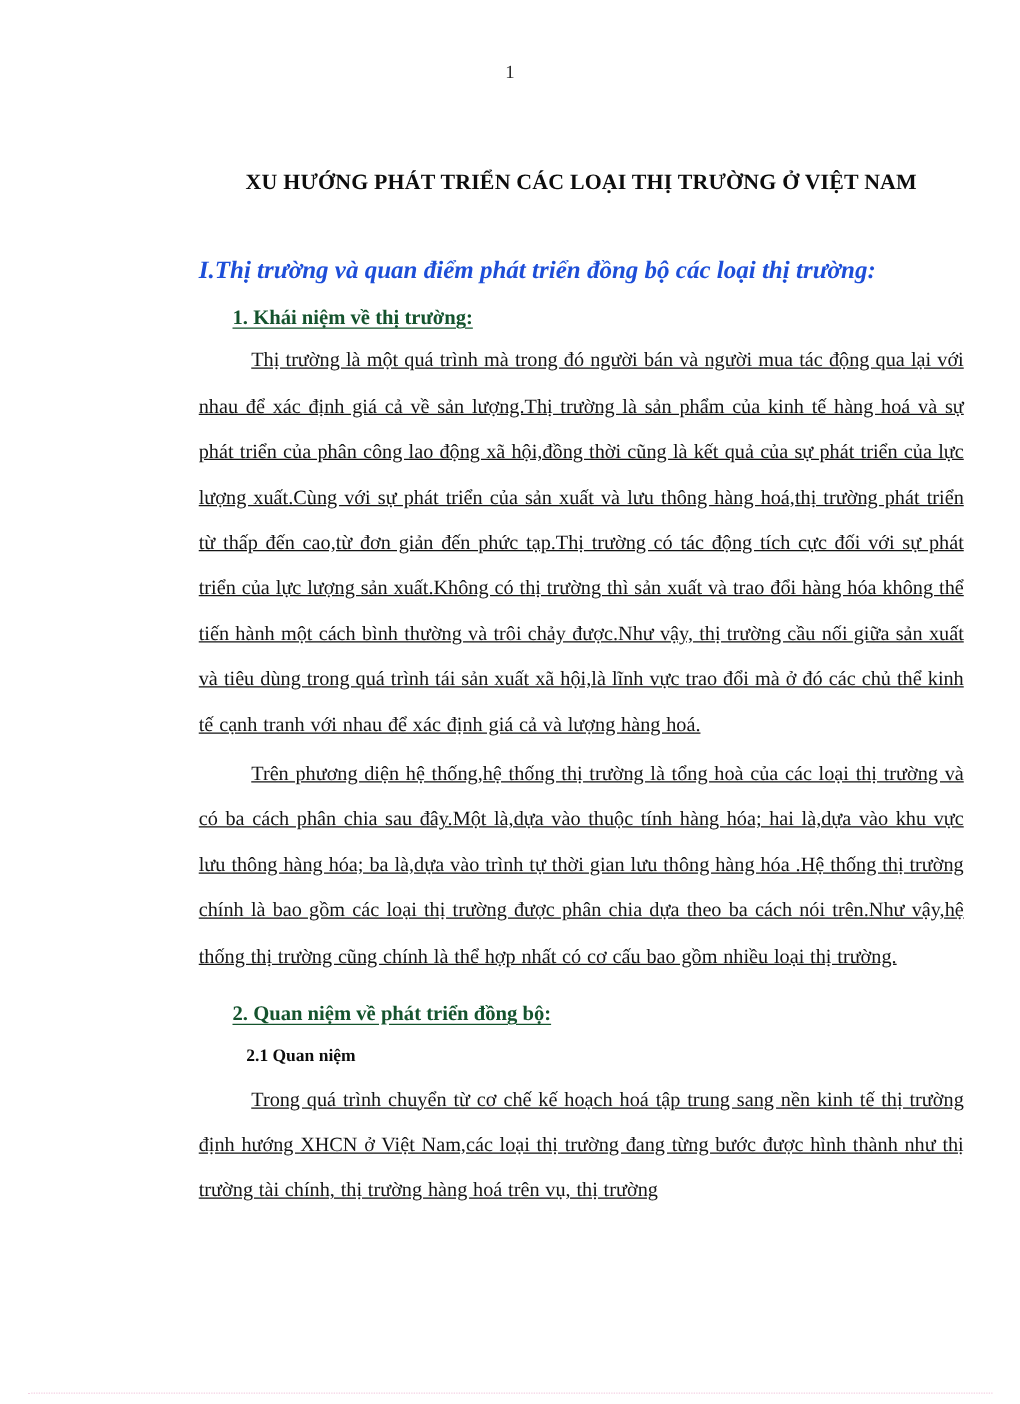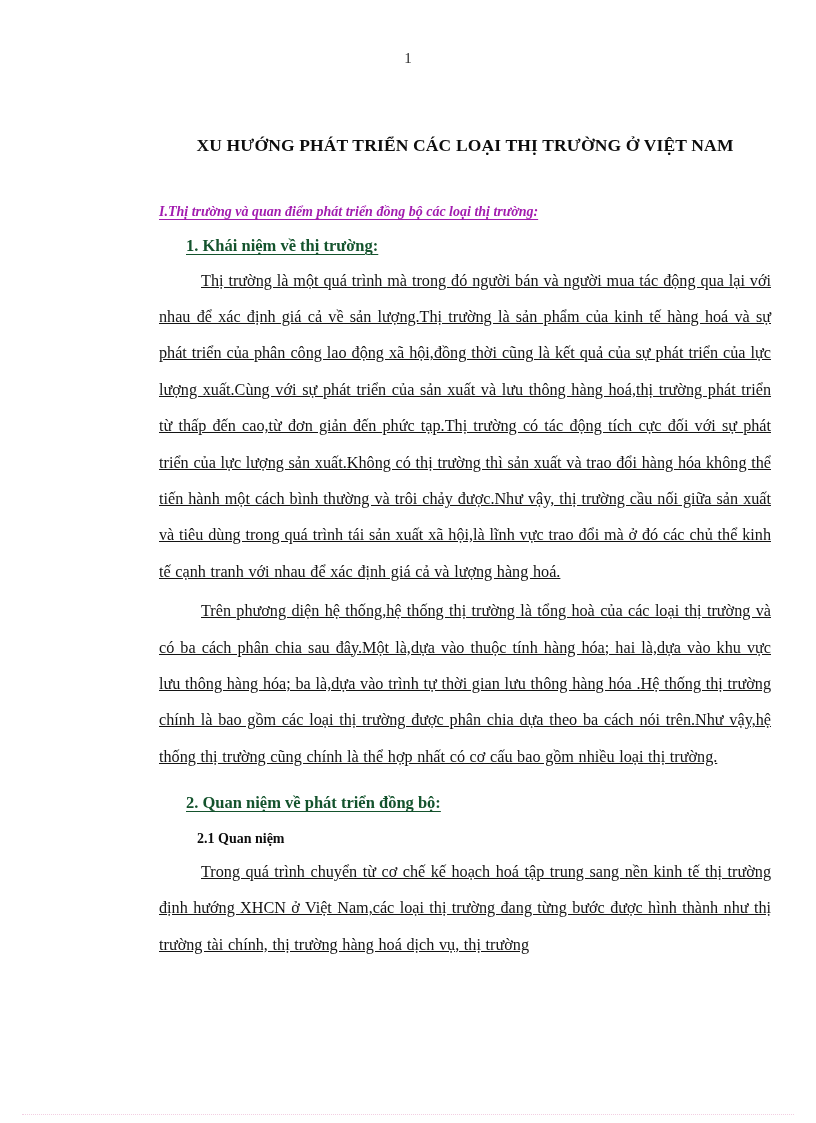--- a/index.html
+++ b/index.html
@@ -36,28 +36,27 @@
   .doc-title {
     font-size: 17.5px;
     font-weight: bold;
     text-align: center;
     line-height: 1.25;
     margin: 0 0 0 0;
     letter-spacing: 0.15px;
     color: #0d0d0d;
   }
   .h-roman {
-    font-size: 14px;
+    font-size: 20px;
     font-weight: bold;
     font-style: italic;
-    text-decoration: underline;
     text-underline-offset: 3px;
     margin: 46px 0 0 0;
     line-height: 1.3;
-    color: #a21caf;
+    color: #1d4ed8;
   }
   .h-num {
     font-size: 16.5px;
     font-weight: bold;
     text-decoration: underline;
     text-underline-offset: 3px;
     margin: 14px 0 0 27px;
     line-height: 1.3;
     color: #14532d;
   }
@@ -109,19 +108,19 @@
     <h3 class="h-num">1. Khái niệm về thị trường:</h3>
 
     <p class="body after-head">Thị trường là một quá trình mà trong đó người bán và người mua tác động qua lại với nhau để xác định giá cả về sản lượng.Thị trường là sản phẩm của kinh tế hàng hoá và sự phát triển của phân công lao động xã hội,đồng thời cũng là kết quả của sự phát triển của lực lượng  xuất.Cùng với sự phát triển của sản xuất và lưu thông hàng hoá,thị trường phát triển từ thấp đến cao,từ đơn giản đến phức tạp.Thị trường có tác động tích cực đối với sự phát triển của lực lượng sản xuất.Không có thị trường thì sản xuất và trao đổi hàng hóa không thể tiến hành một cách bình thường và trôi chảy được.Như vậy, thị trường cầu nối giữa sản xuất và tiêu dùng trong quá trình tái sản xuất xã hội,là lĩnh vực trao đổi mà ở đó các chủ thể kinh tế cạnh tranh với nhau để xác định giá cả và lượng hàng hoá.</p>
 
     <p class="body tight">Trên phương diện hệ thống,hệ thống thị trường là tổng hoà của các loại thị trường và có ba cách phân chia sau đây.Một là,dựa vào thuộc tính hàng hóa; hai là,dựa vào khu vực lưu thông hàng hóa; ba là,dựa vào trình tự thời gian lưu thông hàng hóa .Hệ thống thị trường chính là bao gồm các loại thị trường được phân chia dựa theo ba cách nói trên.Như vậy,hệ thống thị trường cũng chính là thể hợp nhất có cơ cấu bao gồm nhiều loại thị trường.</p>
 
     <h3 class="h-num spaced-top">2. Quan niệm về phát triển đồng bộ:</h3>
 
     <h4 class="h-sub">2.1 Quan niệm</h4>
 
-    <p class="body after-head">Trong quá trình chuyển từ cơ chế kế hoạch hoá tập trung sang nền kinh tế thị trường định hướng XHCN ở Việt Nam,các loại thị trường đang từng bước được hình thành như thị trường tài chính, thị trường hàng hoá dịch vụ, thị trường</p>
+    <p class="body after-head">Trong quá trình chuyển từ cơ chế kế hoạch hoá tập trung sang nền kinh tế thị trường định hướng XHCN ở Việt Nam,các loại thị trường đang từng bước được hình thành như thị trường tài chính, thị trường hàng hoá trên vụ, thị trường</p>
 
   </div>
 
   <div class="bottom-rule"></div>
 
 </div>
 
 </body></html>

